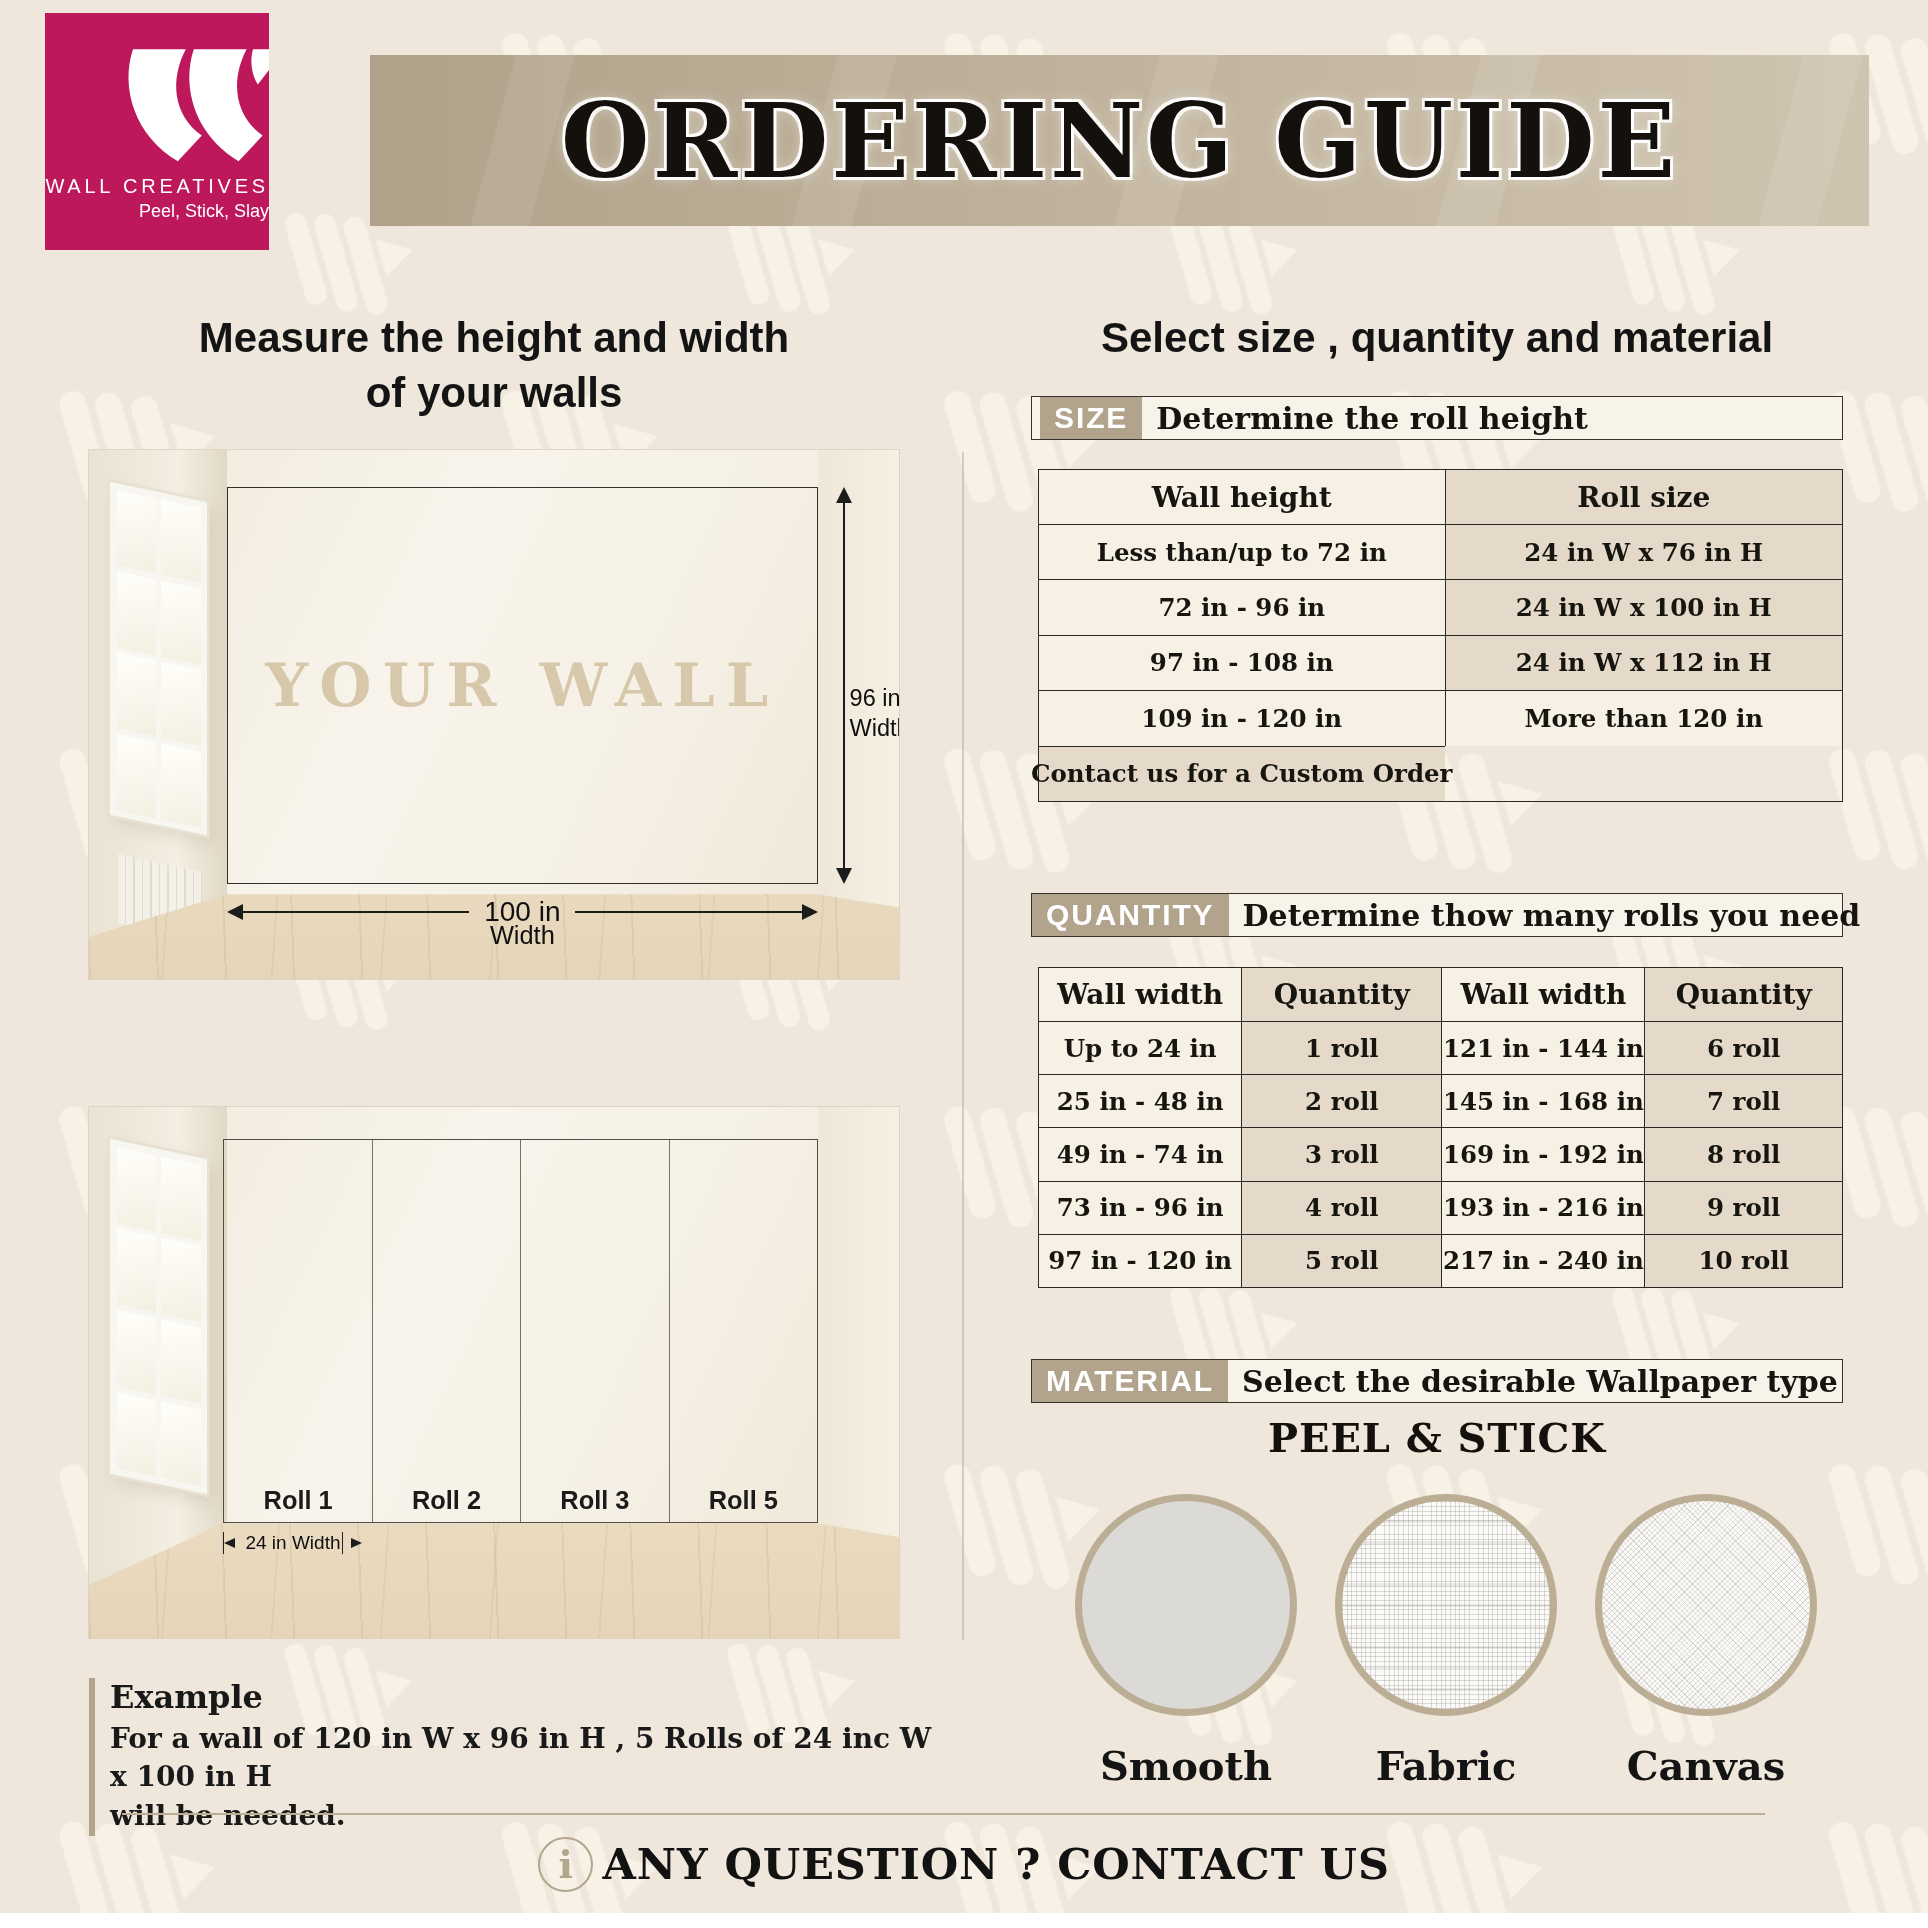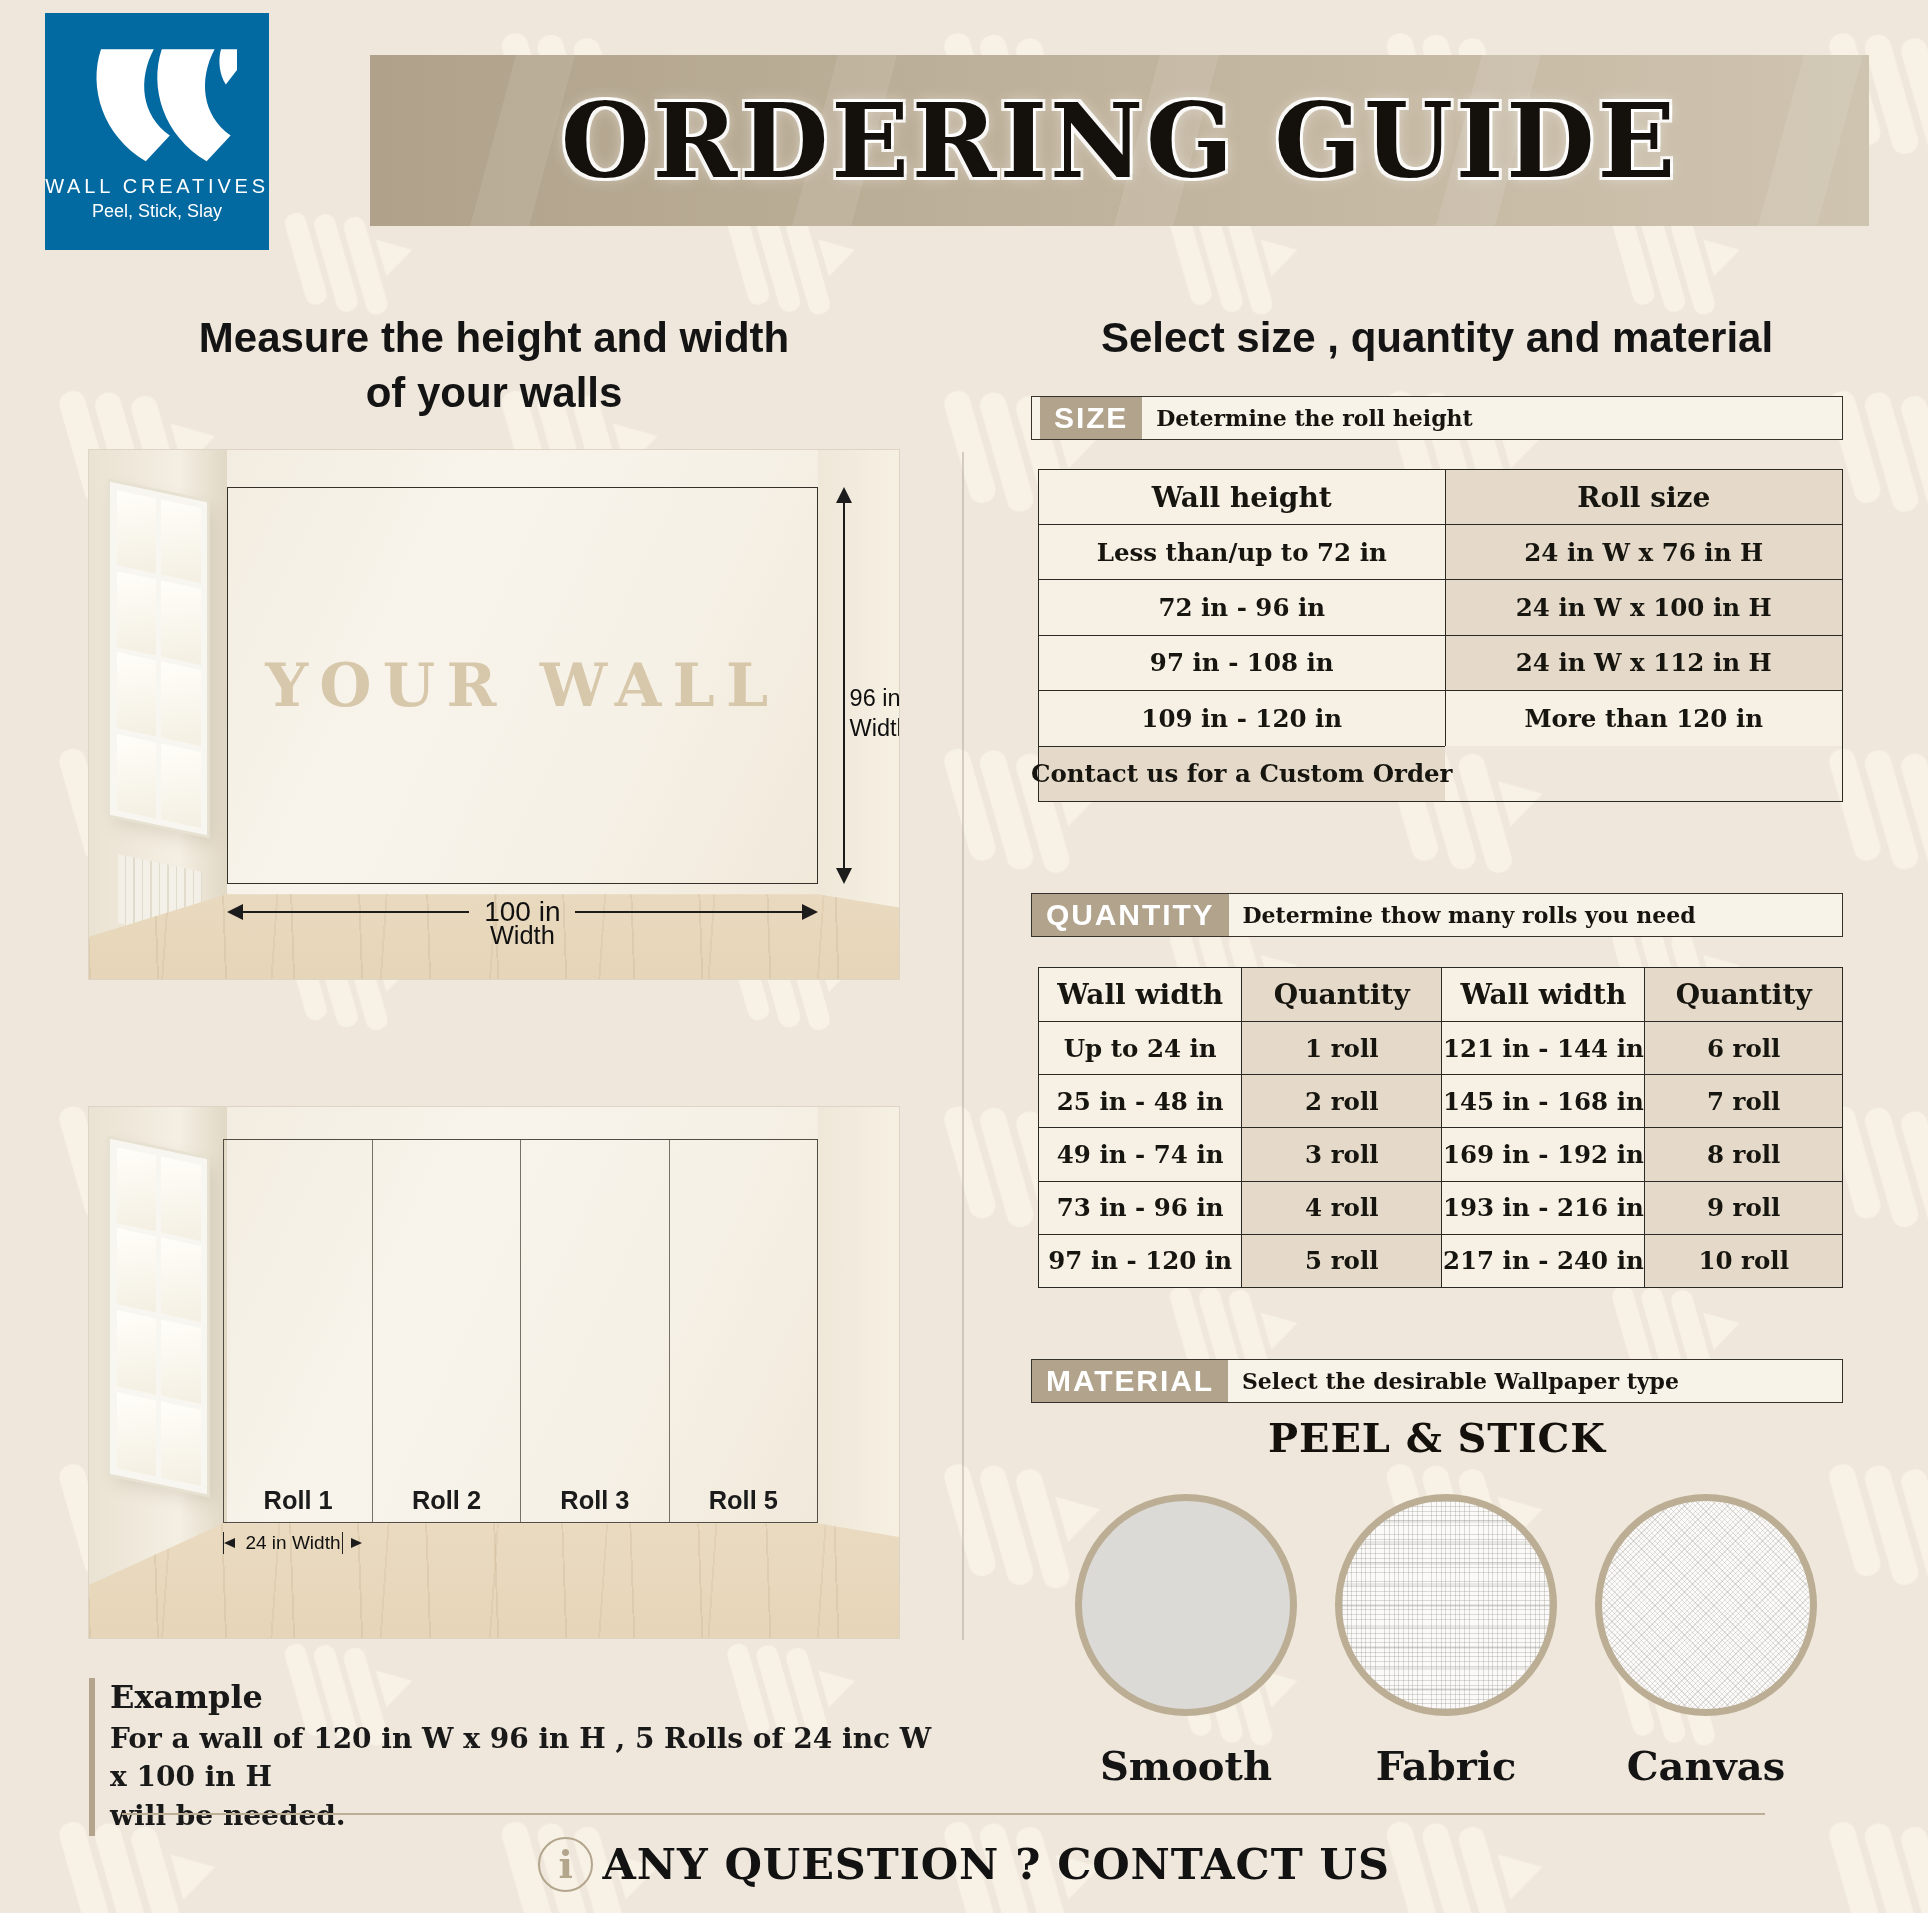--- a/index.html
+++ b/index.html
@@ -7,22 +7,22 @@
   .page {
     position:relative; width:1928px; height:1928px; margin:0 auto;
     background:#efe7db; overflow:hidden;
     font-family:"Liberation Sans", sans-serif; color:#161616;
   }
   .bg-pattern { position:absolute; inset:0; z-index:0; }
   .content { position:absolute; inset:0; z-index:1; }
 
   
   .logo-box {
-    left:45px; top:13px; width:224px; height:237px; background:#0369a1;
-    display:flex; flex-direction:column; align-items:center; position:absolute;
+    left:45px; top:13px; width:224px; height:237px; background:#be185d;
+    display:flex; flex-direction:column; align-items:flex-end; position:absolute;
   }
   .logo-mark { margin-top:22.6px; }
   .brand { color:#fff; font-size:20px; letter-spacing:3.8px; margin-top:7.5px; white-space:nowrap; }
   .tagline { color:#fff; font-size:18px; margin-top:2.8px; }
 
   
   .banner {
     left:370px; top:55px; width:1499px; height:171px; position:absolute;
     background:
       repeating-linear-gradient(105deg, rgba(255,255,255,0) 0 141px, rgba(255,255,255,.09) 141px 198px, rgba(255,255,255,0) 198px 311px),
@@ -109,21 +109,21 @@
   .example-title { font-size:32px; margin-bottom:3.8px; }
   .example-line  { font-size:28px; line-height:1.38; }
 
   .divider-v { position:absolute; left:962px; top:452px; width:1.9px; height:1188px; background:#b8ad9c; opacity:.55; }
 
   
   .section-bar { position:absolute; left:1031px; width:812px; height:44px;
     background:#f8f3e9; border:1.9px solid #36332c; display:flex; align-items:stretch; }
   .bar-label { background:#b2a48c; color:#fff; font-weight:700; font-size:30px;
     letter-spacing:1.9px; display:flex; align-items:center; padding:0 14px; white-space:nowrap; }
-  .bar-text { font-family:"DejaVu Serif", serif; font-weight:700; font-size:22px; color:#17140f;
+  .bar-text { font-family:"DejaVu Serif", serif; font-weight:700; font-size:30px; color:#17140f;
     display:flex; align-items:center; padding-left:14px; white-space:nowrap; }
 
   
   .g-table { position:absolute; left:1038px; width:805px; display:grid;
     border:1.9px solid #2b2923; font-family:"DejaVu Serif", serif; font-weight:700; }
   .g-cell { display:flex; align-items:center; justify-content:center; text-align:center;
     font-size:24.5px; color:#17150f; white-space:nowrap; border-top:1.9px solid #2b2923; }
   .g-head { font-size:28px; border-top:none; }
   .c-cream { background:#f7f0e5; }
   .c-tan   { background:#e5dac9; }

